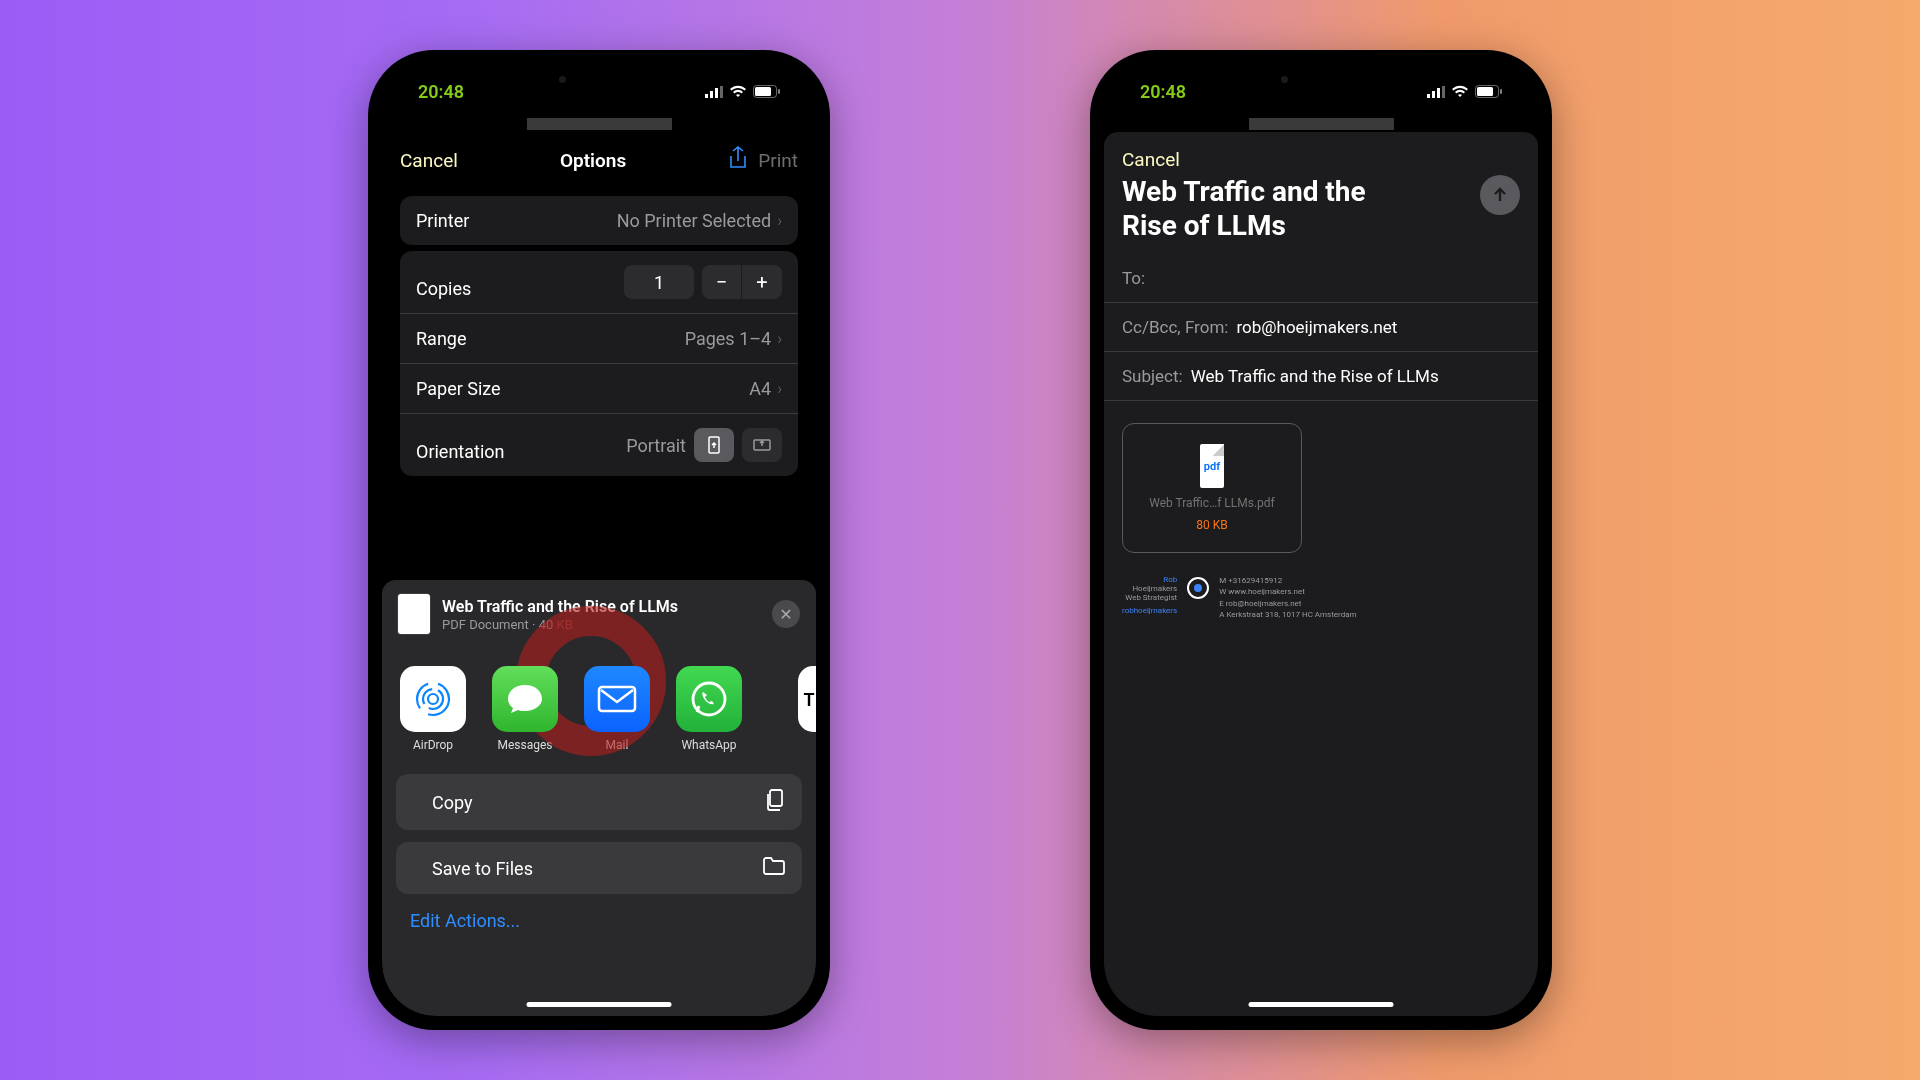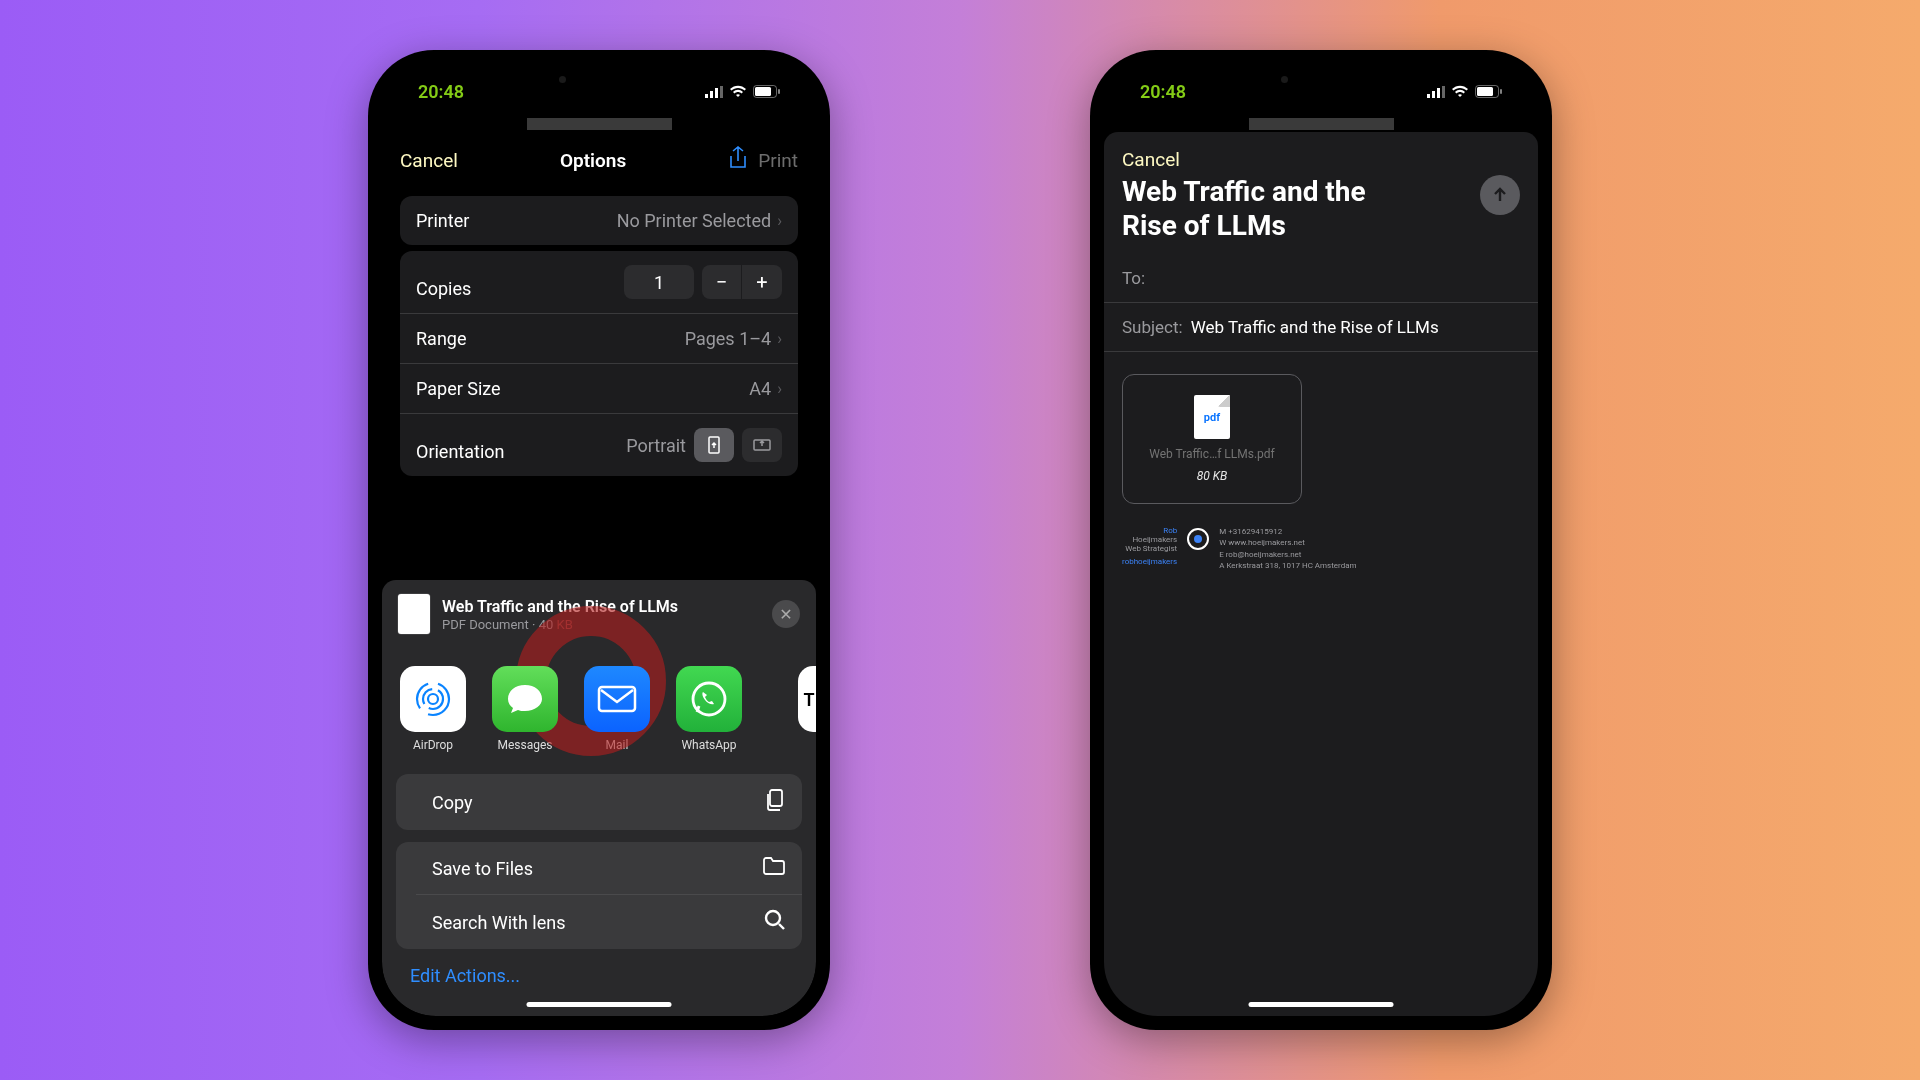--- a/index.html
+++ b/index.html
@@ -62,25 +62,25 @@
   .edit-actions { color: #2f8eff; font-size: 18px; padding: 16px 28px; }
   
   .mail-nav { display: flex; align-items: center; justify-content: space-between; padding: 16px 18px 4px; }
   .mail-title { color: #fff; font-size: 28px; font-weight: 700; padding: 0 18px; max-width: 300px; line-height: 1.2; }
   .send-btn { width: 40px; height: 40px; background: #5a5a5e; border-radius: 50%; display: flex; align-items: center; justify-content: center; }
   .compose-fields { margin-top: 12px; }
   .field-row { display: flex; align-items: center; padding: 14px 18px; border-bottom: 0.5px solid #3a3a3c; gap: 8px; }
   .field-label { color: #9a9a9e; font-size: 17px; }
   .field-value { color: #fff; font-size: 17px; }
   .attachment-card { margin: 22px 18px; width: 180px; height: 130px; border: 1px solid #5a5a5e; border-radius: 12px; display: flex; flex-direction: column; align-items: center; justify-content: center; gap: 8px; padding: 10px; }
-  .attach-thumb { width: 36px; height: 44px; background: #fff; border-radius: 2px; position: relative; display: flex; align-items: center; justify-content: center; }
+  .attach-thumb { width: 24px; height: 44px; background: #fff; border-radius: 2px; position: relative; display: flex; align-items: center; justify-content: center; }
   .attach-thumb::before { content: ''; position: absolute; top: 0; right: 0; width: 12px; height: 12px; background: linear-gradient(135deg, #fff 50%, #ccc 50%); border-bottom-left-radius: 2px; }
   .attach-thumb span { color: #006fff; font-size: 11px; font-weight: 600; }
   .attach-name { color: #737373; font-size: 12px; text-align: center; }
-  .attach-size { color: #e5e5e5; font-size: 12px; font-style: italic; }
+  .attach-size { color: #f97316; font-size: 12px; }
   .signature { margin: 0 18px; font-size: 8px; display: flex; gap: 10px; align-items: flex-start; }
   .sig-left { text-align: right; color: #9a9a9e; }
   .sig-left .name-blue { color: #3b82f6; }
   .sig-ring { width: 22px; height: 22px; border-radius: 50%; border: 2px solid #fff; display: flex; align-items: center; justify-content: center; margin-top: 2px; }
   .sig-ring-inner { width: 8px; height: 8px; border-radius: 50%; background: #3b82f6; }
   .sig-right { color: #9a9a9e; line-height: 1.4; }
   .sig-link { color: #3b82f6; margin-top: 4px; }
   .compose-sheet { position: absolute; inset: 54px 0 0 0; background: #1c1c1e; border-top-left-radius: 14px; border-top-right-radius: 14px; margin-top: 14px; }
 </style>
 </head>
@@ -243,27 +243,20 @@
                 </svg></span>
           </div>
         </div>
         <div class="action-group">
           <div class="action-row">
             <span class="action-label">Save to Files</span>
             <span class="action-icon"><svg width="24" height="20" viewBox="0 0 24 20" fill="none" stroke="#fff" stroke-width="1.8">
                   <path d="M2 4 A2 2 0 0 1 4 2 H9 L11 5 H20 A2 2 0 0 1 22 7 V16 A2 2 0 0 1 20 18 H4 A2 2 0 0 1 2 16 Z"></path>
                 </svg></span>
           </div>
-          <div class="action-row">
-            <span class="action-label">Search With lens</span>
-            <span class="action-icon"><svg width="22" height="22" viewBox="0 0 22 22" fill="none" stroke="#fff" stroke-width="2.4">
-                  <circle cx="9" cy="9" r="7"></circle>
-                  <path d="M15 15 L20 20"></path>
-                </svg></span>
-          </div>
         </div>
         <div class="edit-actions">Edit Actions...</div>
       </div>
     </div>
 
     <div class="home-indicator"></div>
   </div>
 </div>
 
 <div class="phone">
@@ -306,20 +299,24 @@
                 <path d="M10 16 V4 M5 9 L10 4 L15 9"></path>
               </svg>
             </div>
         </div>
 
         <div class="compose-fields">
           <div class="field-row">
             <span class="field-label">To:</span>
           </div>
           <div class="field-row">
+            <span class="field-label">Cc/Bcc, From:</span>
+            <span class="field-value">rob@hoeijmakers.net</span>
+          </div>
+          <div class="field-row">
             <span class="field-label">Subject:</span>
             <span class="field-value">Web Traffic and the Rise of LLMs</span>
           </div>
         </div>
 
         <div class="attachment-card">
           <div class="attach-thumb">
               <span>pdf</span>
             </div>
           <div class="attach-name">Web Traffic…f LLMs.pdf</div>

